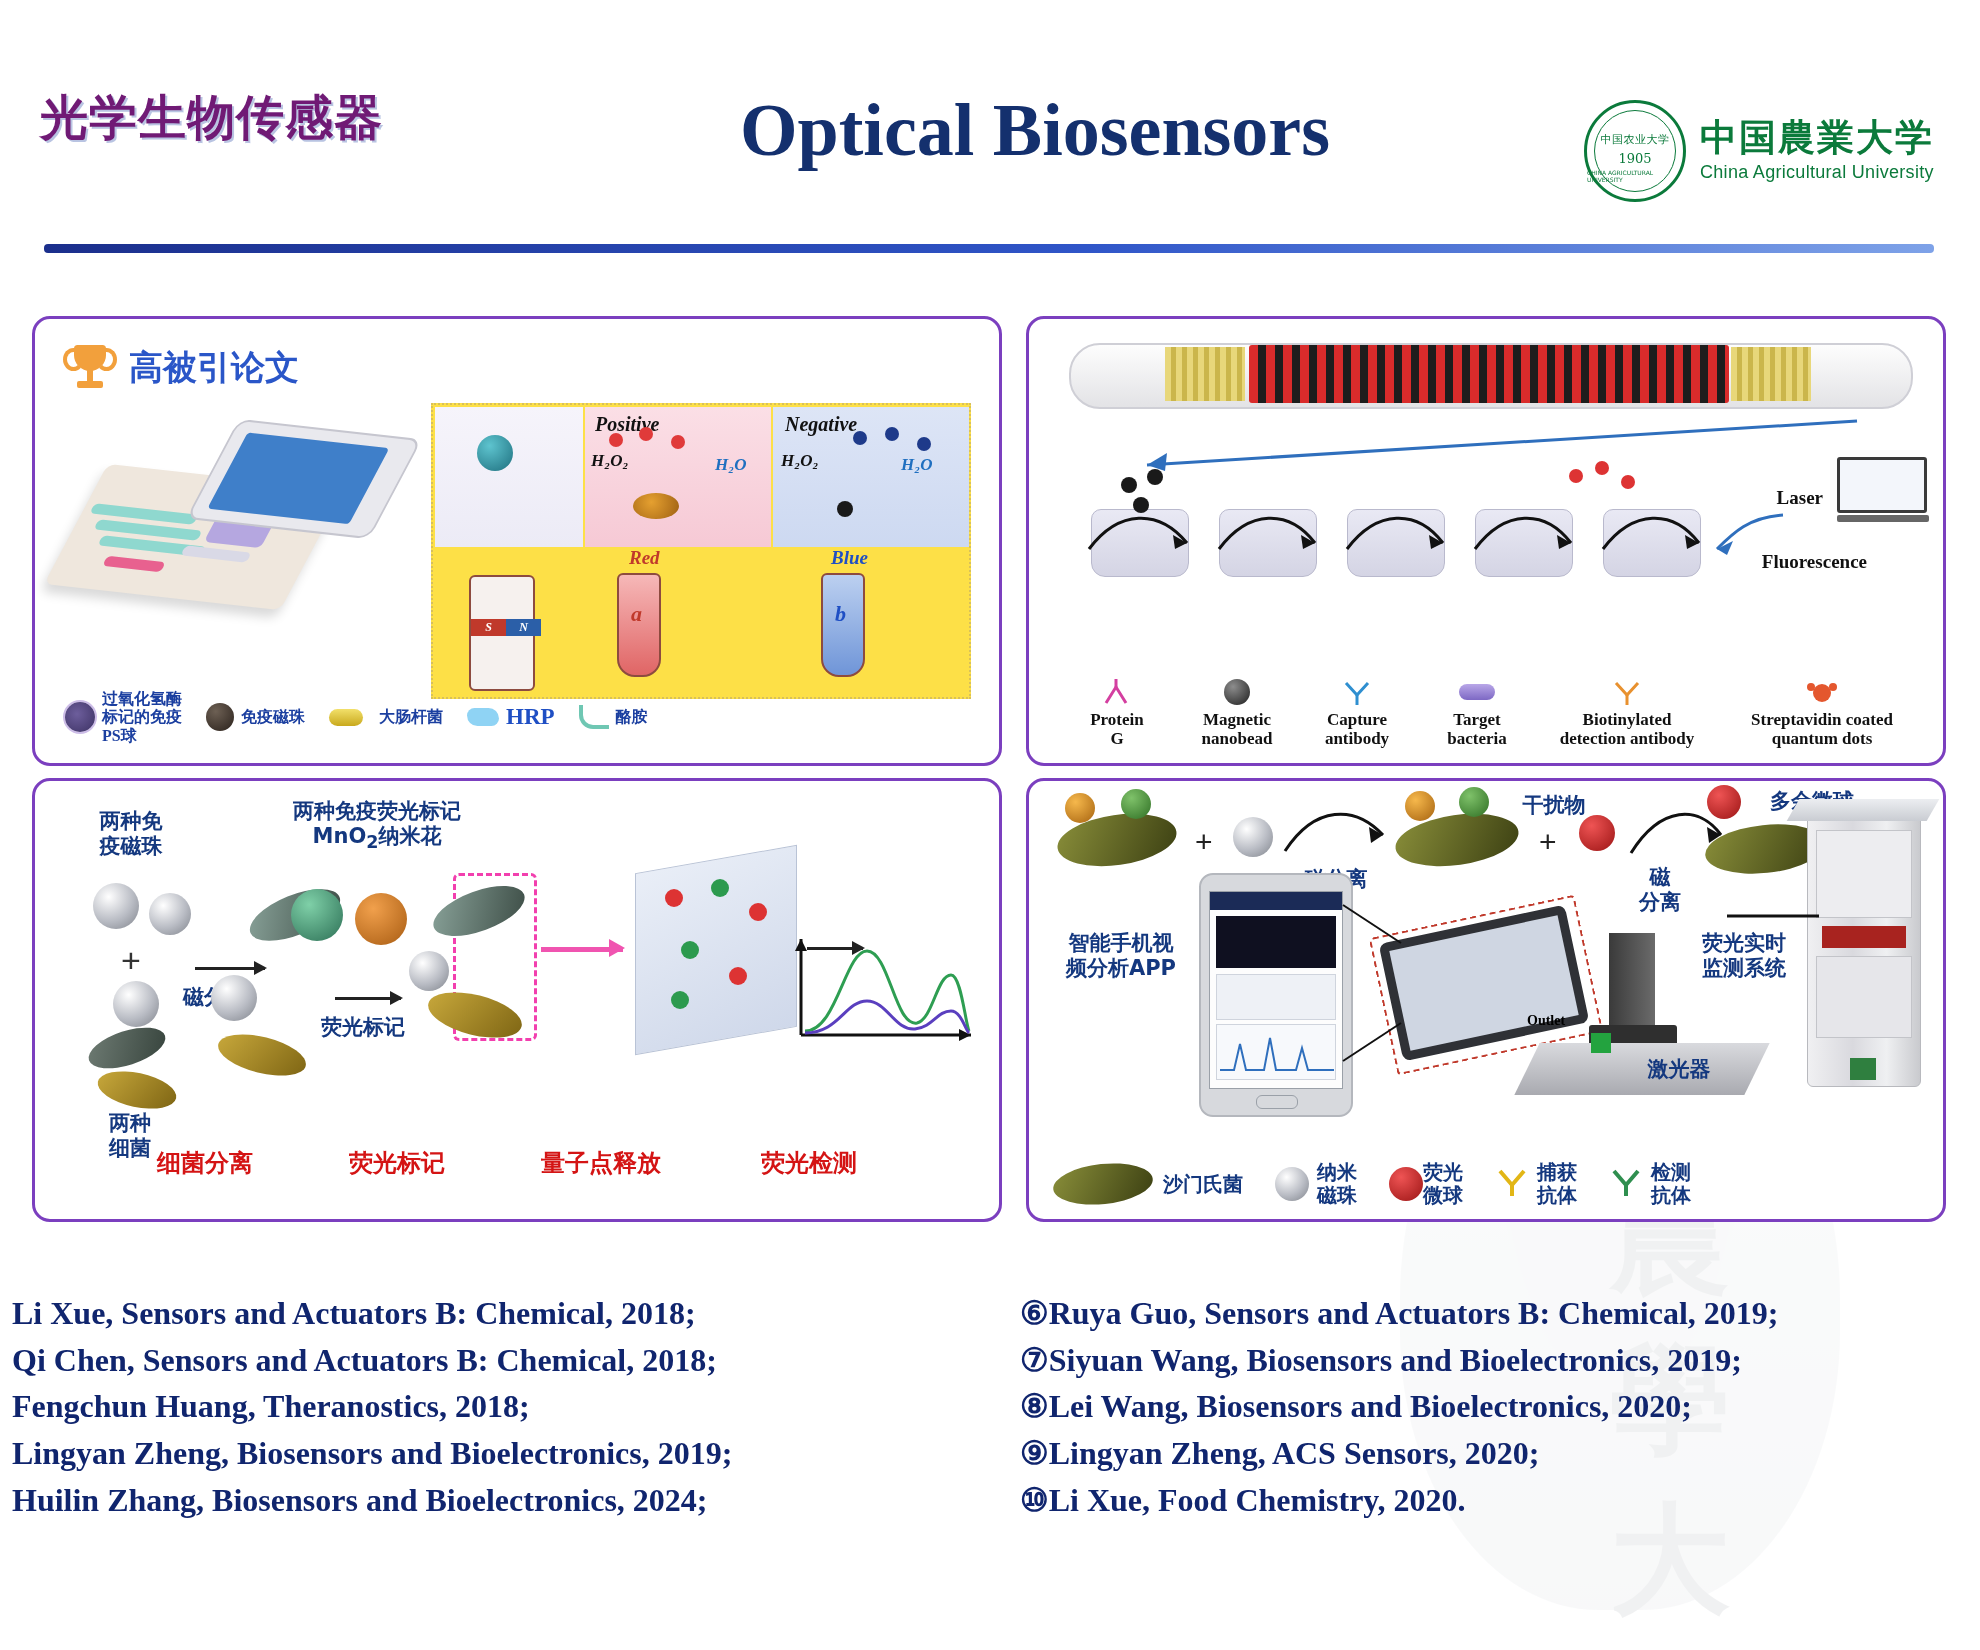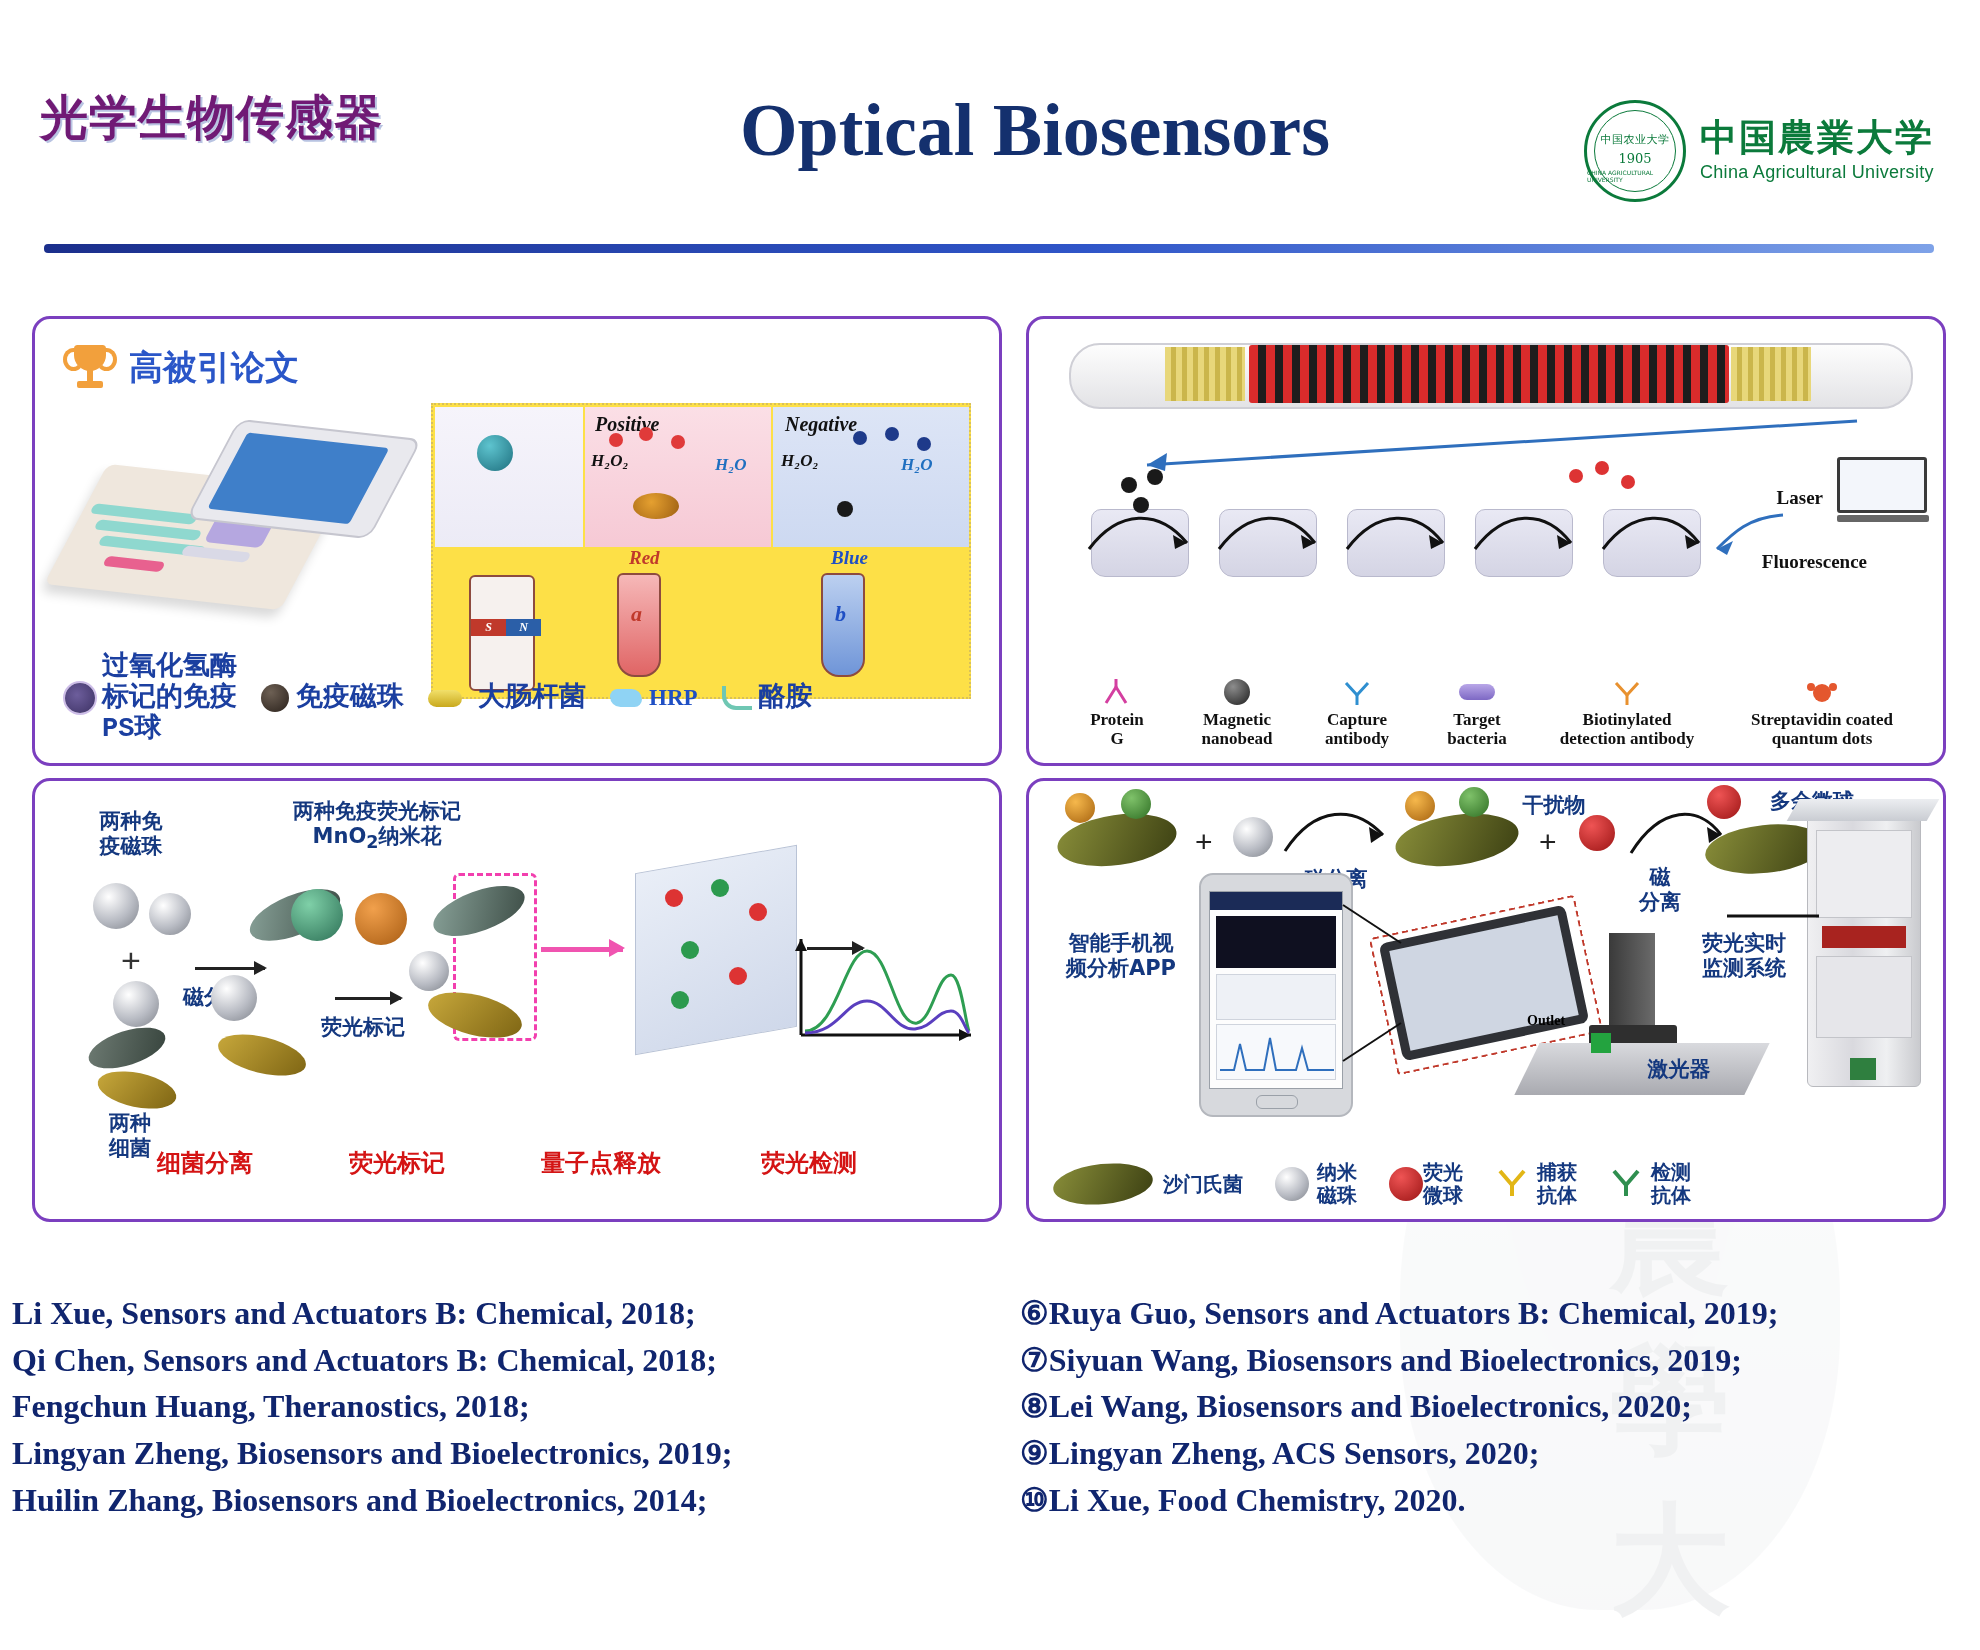--- a/index.html
+++ b/index.html
@@ -214,24 +214,24 @@
     position: absolute;
     left: 30px; bottom: 18px;
     width: 910px;
     display: flex;
     align-items: center;
     gap: 10px;
     font-size: 19px;
   }
   .lg-item { display: flex; align-items: center; gap: 7px; }
   .lg-label {
-    font-family: Liberation Mono, monospace;
+    font-family: Liberation Serif, serif;
     font-weight: bold;
     color: #1b3fa0;
-    font-size: 27px;
+    font-size: 16px;
     line-height: 1.15;
     white-space: nowrap;
   }
   .dot-virus {
     width: 30px; height: 30px; border-radius: 50%;
     background: radial-gradient(circle at 40% 40%, #6d5e9c, #3c3163);
     position: relative;
     box-shadow: 0 0 0 2px #cdbde8;
   }
   .dot-bead {
@@ -970,21 +970,21 @@
       </div>
     </div>
   </div>
 
   <div class="refs">
     <div class="ref-col left">
       <span class="ln">Li Xue, Sensors and Actuators B: Chemical, 2018;</span>
       <span class="ln">Qi Chen, Sensors and Actuators B: Chemical, 2018;</span>
       <span class="ln">Fengchun Huang, Theranostics, 2018;</span>
       <span class="ln">Lingyan Zheng, Biosensors and Bioelectronics, 2019;</span>
-      <span class="ln">Huilin Zhang, Biosensors and Bioelectronics, 2014;</span>
+      <span class="ln">Huilin Zhang, Biosensors and Bioelectronics, 2024;</span>
     </div>
     <div class="ref-col right">
       <span class="ln">⑥Ruya Guo, Sensors and Actuators B: Chemical, 2019;</span>
       <span class="ln">⑦Siyuan Wang, Biosensors and Bioelectronics, 2019;</span>
       <span class="ln">⑧Lei Wang, Biosensors and Bioelectronics, 2020;</span>
       <span class="ln">⑨Lingyan Zheng, ACS Sensors, 2020;</span>
       <span class="ln">⑩Li Xue, Food Chemistry, 2020.</span>
     </div>
   </div>
 

